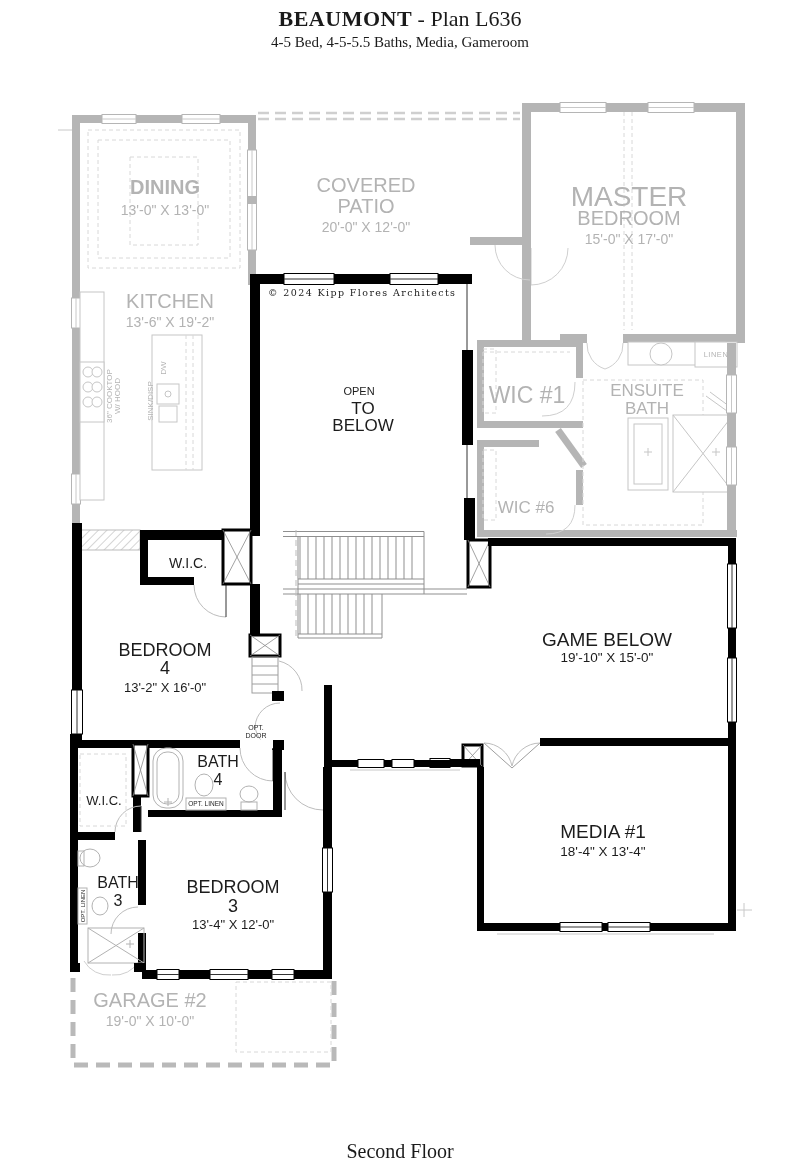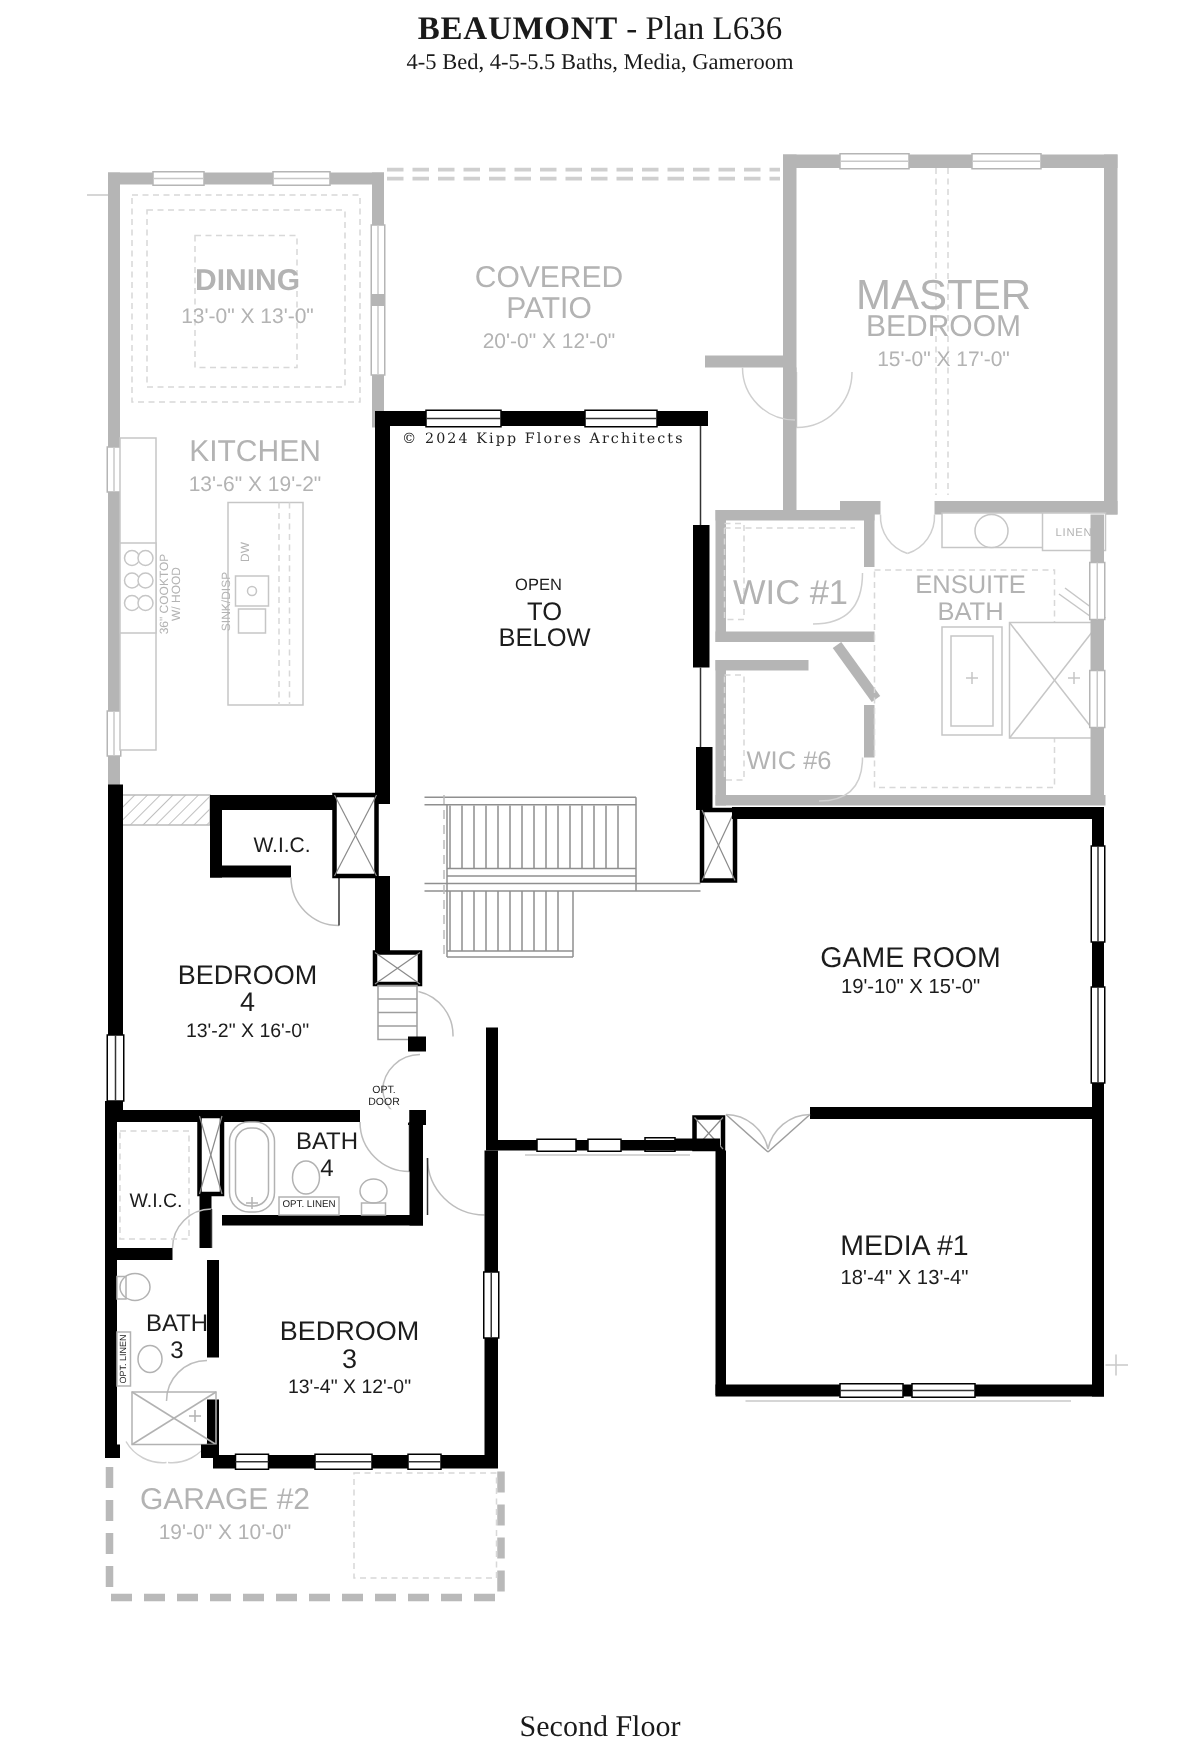--- a/index.html
+++ b/index.html
@@ -389,21 +389,21 @@
   <div class="lbl vert g" style="left:164px;top:368px;font-size:8px;">DW</div>
 
   <div class="copy" style="left:268px;top:287px;">© 2024 Kipp Flores Architects</div>
   <div class="lbl b" style="left:359px;top:391px;font-size:11px;">OPEN</div>
   <div class="lbl b" style="left:363px;top:408px;font-size:17px;">TO</div>
   <div class="lbl b" style="left:363px;top:425px;font-size:17px;">BELOW</div>
   <div class="lbl b" style="left:188px;top:563px;font-size:14px;">W.I.C.</div>
   <div class="lbl b" style="left:165px;top:650px;font-size:18px;">BEDROOM</div>
   <div class="lbl b" style="left:165px;top:668px;font-size:18px;">4</div>
   <div class="lbl b" style="left:165px;top:687px;font-size:13px;">13'-2" X 16'-0"</div>
-  <div class="lbl b" style="left:607px;top:639px;font-size:19px;">GAME ROOM</div>
+  <div class="lbl b" style="left:607px;top:639px;font-size:19px;">GAME BELOW</div>
   <div class="lbl b" style="left:607px;top:658px;font-size:13.5px;">19'-10" X 15'-0"</div>
   <div class="lbl b" style="left:256px;top:727px;font-size:7px;">OPT.</div>
   <div class="lbl b" style="left:256px;top:735px;font-size:7px;">DOOR</div>
   <div class="lbl b" style="left:218px;top:762px;font-size:16px;">BATH</div>
   <div class="lbl b" style="left:218px;top:780px;font-size:16px;">4</div>
   <div class="lbl b" style="left:206px;top:804px;font-size:6.5px;">OPT. LINEN</div>
   <div class="lbl b" style="left:104px;top:800px;font-size:13px;">W.I.C.</div>
   <div class="lbl b" style="left:118px;top:883px;font-size:16px;">BATH</div>
   <div class="lbl b" style="left:118px;top:901px;font-size:16px;">3</div>
   <div class="lbl vert b" style="left:83px;top:906px;font-size:6px;">OPT. LINEN</div>

